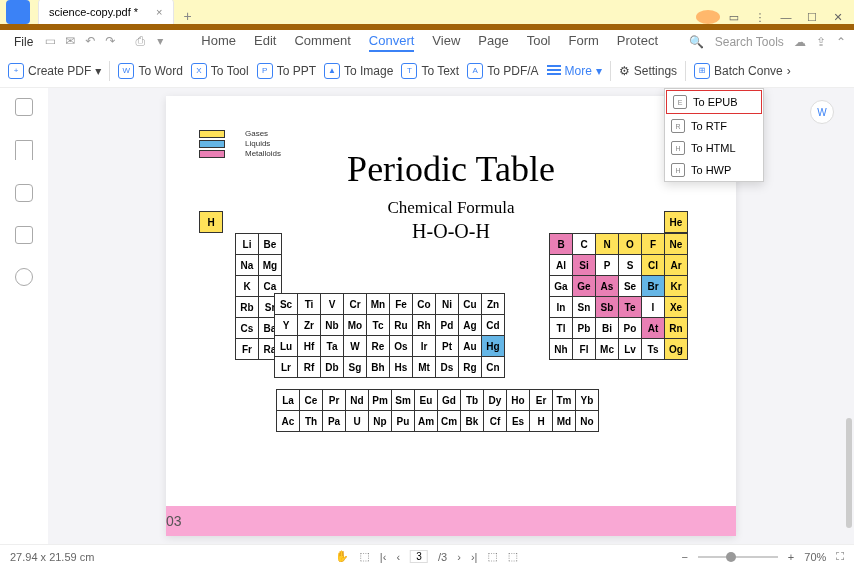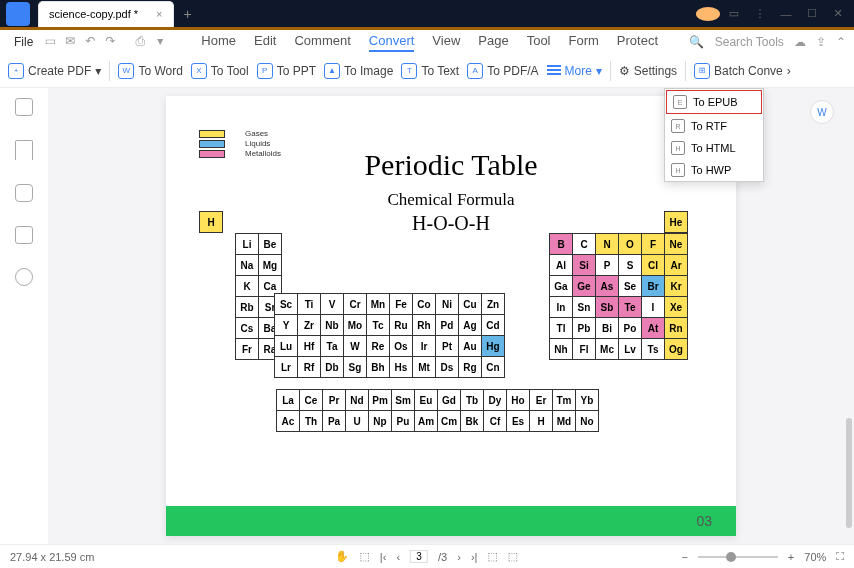--- a/index.html
+++ b/index.html
@@ -1,17 +1,17 @@
 <!DOCTYPE html>
 <html><head>
 <meta charset="utf-8">
 <style>
 * { margin: 0; padding: 0; box-sizing: border-box; font-family: -apple-system, BlinkMacSystemFont, "Segoe UI", sans-serif; }
 body { width: 854px; height: 568px; background: #fff; overflow: hidden; position: relative; }
-.titlebar { height: 30px; display: flex; align-items: center; background: #0f172a; border-bottom: 3px solid #a16207; }
+.titlebar { height: 30px; display: flex; align-items: flex-end; background: #fef9c3; border-bottom: 6px solid #a16207; }
 .app-icon { width: 24px; height: 24px; margin-left: 6px; background: #3b82f6; border-radius: 4px; }
 .tab { display: flex; align-items: center; background: #fff; height: 26px; margin-left: 8px; padding: 0 10px; border-radius: 5px 5px 0 0; border: 1px solid #e5e5e8; border-bottom: none; font-size: 11px; }
 .tab-close { margin-left: 18px; color: #888; }
 .add-tab { margin-left: 10px; color: #888; font-size: 14px; }
 .spacer { flex: 1; }
 .win-icons { display: flex; gap: 2px; align-items: center; padding-right: 4px; }
 .win-icons span { width: 24px; text-align: center; font-size: 11px; color: #666; cursor: pointer; }
 .circ { width: 14px; height: 14px; border-radius: 50%; display: inline-block; }
 .circ.orange { background: #ffb86c; }
 .menubar { height: 24px; display: flex; align-items: center; padding: 0 8px; gap: 2px; }
@@ -37,30 +37,30 @@
 .side .sicon.search { border-radius: 50%; }
 .expand-handle { position: absolute; left: 48px; top: 300px; font-size: 10px; color: #888; }
 .doc-wrap { flex: 1; background: #f4f4f7; display: flex; justify-content: center; padding-top: 8px; position: relative; overflow: hidden; }
 .page { width: 570px; height: 440px; background: #fff; box-shadow: 0 2px 8px rgba(0,0,0,0.1); position: relative; }
 .legend { position: absolute; top: 33px; left: 33px; font-size: 8px; color: #333; }
 .legend div { display: flex; align-items: center; gap: 20px; margin-bottom: 1px; }
 .legend .sw { width: 26px; height: 8px; border: 1px solid #333; }
 .sw.gas { background: #ffe25a; }
 .sw.liq { background: #65b6e6; }
 .sw.met { background: #e97fb4; }
-.ptitle { font-family: "Comic Sans MS", cursive; font-size: 30px; text-align: center; margin-top: 52px; font-weight: normal; }
+.ptitle { font-family: "Comic Sans MS", cursive; font-size: 36px; text-align: center; margin-top: 52px; font-weight: normal; }
 .psubtitle { font-family: "Comic Sans MS", cursive; font-size: 17px; text-align: center; margin-top: 8px; }
 .pformula { font-family: "Comic Sans MS", cursive; font-size: 20px; text-align: center; margin-top: 2px; }
 .periodic { position: absolute; font-size: 10px; }
 .pcell { width: 24px; height: 22px; border: 1px solid #333; display: flex; flex-direction: column; align-items: center; justify-content: center; background: #fff; float: left; margin: 0 -1px -1px 0; position: relative; }
 .pcell .sym { font-weight: bold; font-size: 10px; }
 .pcell.y { background: #ffe25a; }
 .pcell.b { background: #65b6e6; }
 .pcell.p { background: #e97fb4; }
-.page-num { position: absolute; bottom: 0; left: 0; right: 0; height: 30px; background: #22c55e; display: flex; align-items: center; justify-content: flex-end; padding-right: 24px; font-size: 14px; color: #555; }
+.page-num { position: absolute; bottom: 0; left: 0; right: 0; height: 30px; background: #f9a8d4; display: flex; align-items: center; padding-right: 24px; font-size: 14px; color: #555; }
 .floating-icon { position: absolute; right: 20px; top: 12px; width: 24px; height: 24px; border-radius: 50%; background: #fff; border: 1px solid #ddd; display: flex; align-items: center; justify-content: center; font-size: 10px; color: #3b82f6; }
 .dropdown { position: absolute; top: 0; right: 90px; width: 100px; background: #fff; border: 1px solid #ccc; box-shadow: 0 3px 10px rgba(0,0,0,0.15); font-size: 11px; z-index: 20; }
 .dropdown .ditem { display: flex; align-items: center; gap: 6px; padding: 4px 6px; cursor: pointer; }
 .dropdown .ditem:first-child { border: 1.5px solid #d33; margin: 1px; }
 .dropdown .dicon { width: 14px; height: 14px; border: 1px solid #888; border-radius: 2px; display: flex; align-items: center; justify-content: center; font-size: 7px; color: #888; }
 .statusbar { position: absolute; bottom: 0; left: 0; right: 0; height: 24px; display: flex; align-items: center; padding: 0 10px; font-size: 11px; color: #666; background: #fff; border-top: 1px solid #eee; }
 .statusbar .sb-center { position: absolute; left: 50%; transform: translateX(-50%); display: flex; align-items: center; gap: 10px; }
 .statusbar .sb-right { margin-left: auto; display: flex; align-items: center; gap: 10px; }
 .pagein { width: 18px; text-align: center; border: 1px solid #ddd; font-size: 10px; }
 .zoom-slider { width: 80px; height: 2px; background: #ccc; position: relative; }

